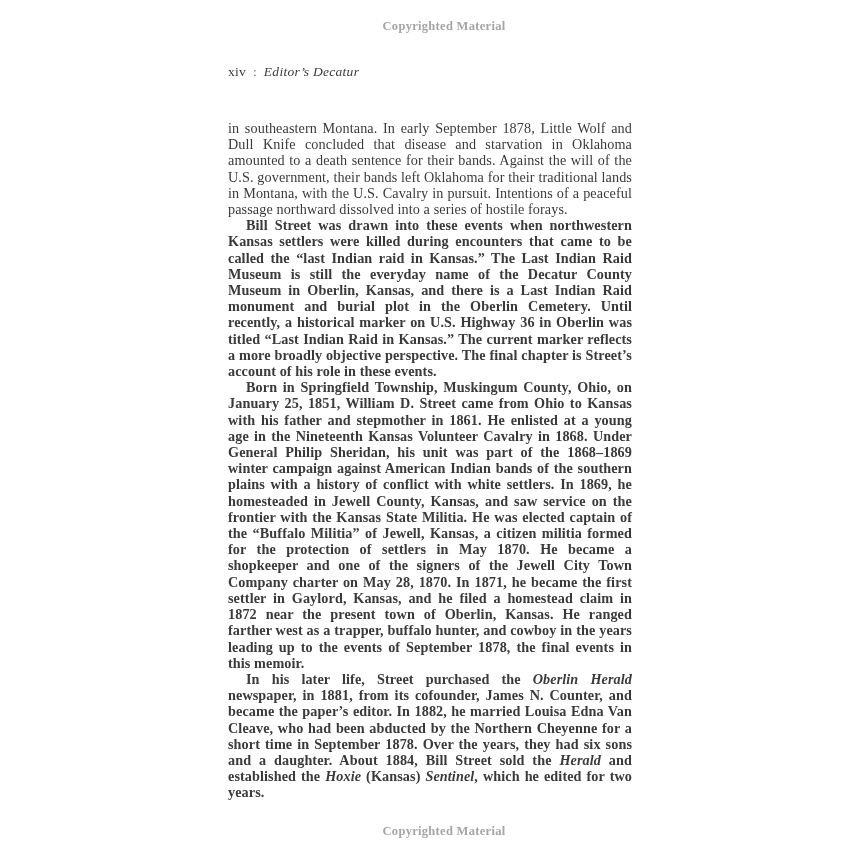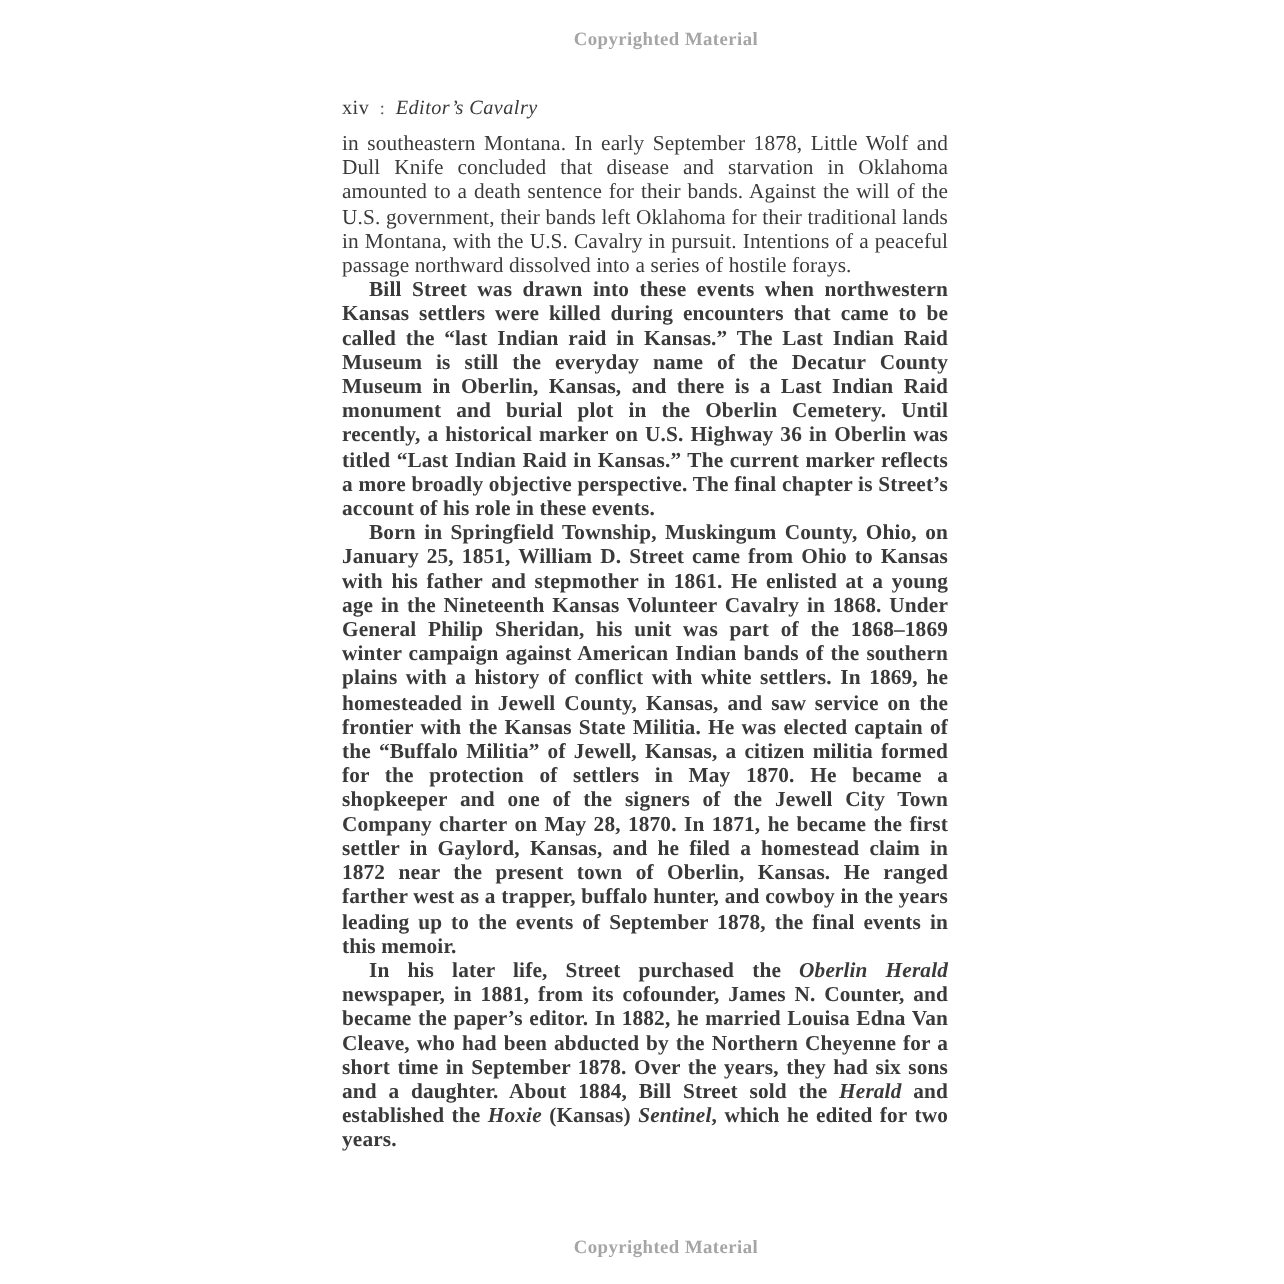--- a/index.html
+++ b/index.html
@@ -35,38 +35,38 @@
   .running-head .sep {
     display: inline-block;
     margin: 0 7px;
     font-size: 12px;
     color: #5a5a5a;
   }
   .running-head .chapter { font-style: italic; }
   .body-text {
     position: absolute;
     left: 228px;
-    top: 88px;
+    top: 120px;
     width: 404px;
     font-size: 14.2px;
     line-height: 16.2px;
     color: var(--body-color, #3a3a3a);
     text-align: justify;
     letter-spacing: 0.1px;
   }
   .body-text p { margin: 0; }
   .body-text p.indent { text-indent: 18px; font-weight: bold; }
 </style>
 </head>
 <body>
 
 <div class="copyright top">Copyrighted Material</div>
 
 <div class="running-head">
-  <span class="folio">xiv</span><span class="sep">:</span><span class="chapter">Editor’s Cavalry</span>
+  <span class="folio">xiv</span><span class="sep">:</span><span class="chapter">Editor’s Decatur</span>
 </div>
 
 <div class="body-text">
     <p><span>in southeastern Montana. In early September 1878, Little Wolf and Dull Knife concluded that disease and starvation in Oklahoma amounted to a death sentence for their bands. Against the will of the U.S. government, their bands left Oklahoma for their traditional lands in Montana, with the U.S. Cavalry in pursuit. Intentions of a peaceful passage northward dissolved into a series of hostile forays.</span></p>
     <p class="indent"><span>Bill Street was drawn into these events when northwestern Kansas settlers were killed during encounters that came to be called the “last Indian raid in Kansas.” The Last Indian Raid Museum is still the everyday name of the Decatur County Museum in Oberlin, Kansas, and there is a Last Indian Raid monument and burial plot in the Oberlin Cemetery. Until recently, a historical marker on U.S. Highway 36 in Oberlin was titled “Last Indian Raid in Kansas.” The current marker reflects a more broadly objective perspective. The final chapter is Street’s account of his role in these events.</span></p>
     <p class="indent"><span>Born in Springfield Township, Muskingum County, Ohio, on January 25, 1851, William D. Street came from Ohio to Kansas with his father and stepmother in 1861. He enlisted at a young age in the Nineteenth Kansas Volunteer Cavalry in 1868. Under General Philip Sheridan, his unit was part of the 1868–1869 winter campaign against American Indian bands of the southern plains with a history of conflict with white settlers. In 1869, he homesteaded in Jewell County, Kansas, and saw service on the frontier with the Kansas State Militia. He was elected captain of the “Buffalo Militia” of Jewell, Kansas, a citizen militia formed for the protection of settlers in May 1870. He became a shopkeeper and one of the signers of the Jewell City Town Company charter on May 28, 1870. In 1871, he became the first settler in Gaylord, Kansas, and he filed a homestead claim in 1872 near the present town of Oberlin, Kansas. He ranged farther west as a trapper, buffalo hunter, and cowboy in the years leading up to the events of September 1878, the final events in this memoir.</span></p>
     <p class="indent"><span>In his later life, Street purchased the </span><i>Oberlin Herald</i><span> newspaper, in 1881, from its cofounder, James N. Counter, and became the paper’s editor. In 1882, he married Louisa Edna Van Cleave, who had been abducted by the Northern Cheyenne for a short time in September 1878. Over the years, they had six sons and a daughter. About 1884, Bill Street sold the </span><i>Herald</i><span> and established the </span><i>Hoxie</i><span> (Kansas) </span><i>Sentinel</i><span>, which he edited for two years.</span></p>
   </div>
 
 <div class="copyright bottom">Copyrighted Material</div>

